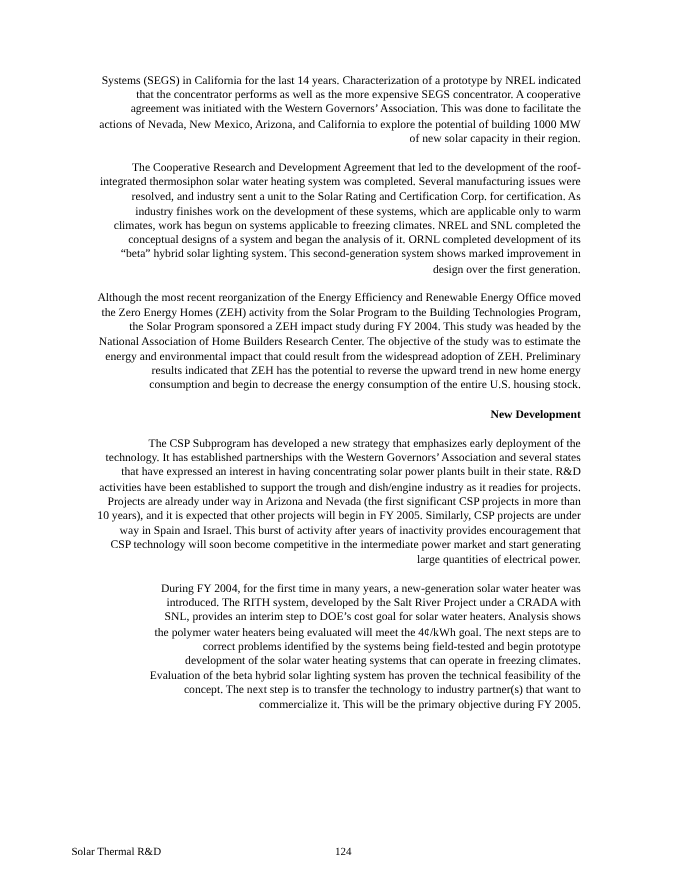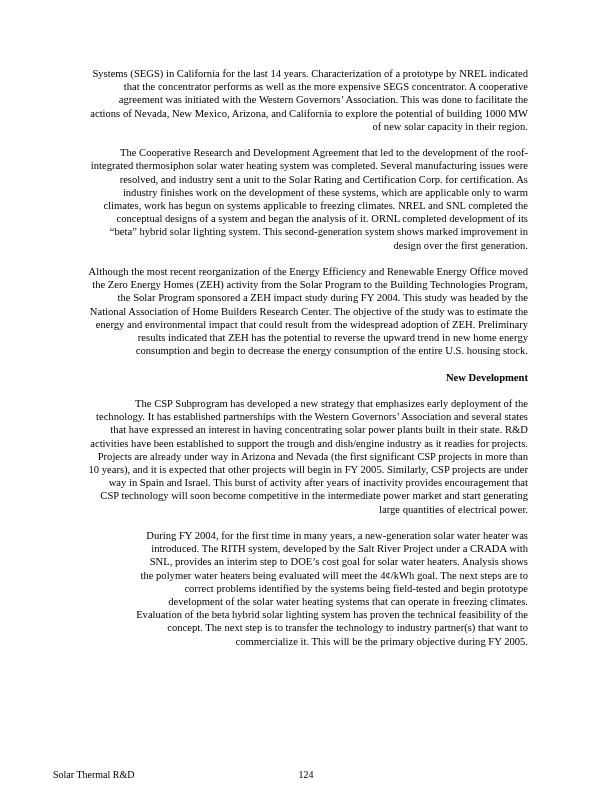--- a/index.html
+++ b/index.html
@@ -37,21 +37,21 @@
   }
   p.heading-bold {
     font-weight: bold;
   }
   p.last {
     margin-bottom: 0;
     margin-left: 48px;
   }
   .footer {
     position: absolute;
-    left: 0;
+    left: 12px;
     right: 0;
     bottom: 11px;
     height: 13px;
     font-size: 10px;
     line-height: 13px;
   }
   .footer-left {
     position: absolute;
     left: 53px;
     top: 0;

